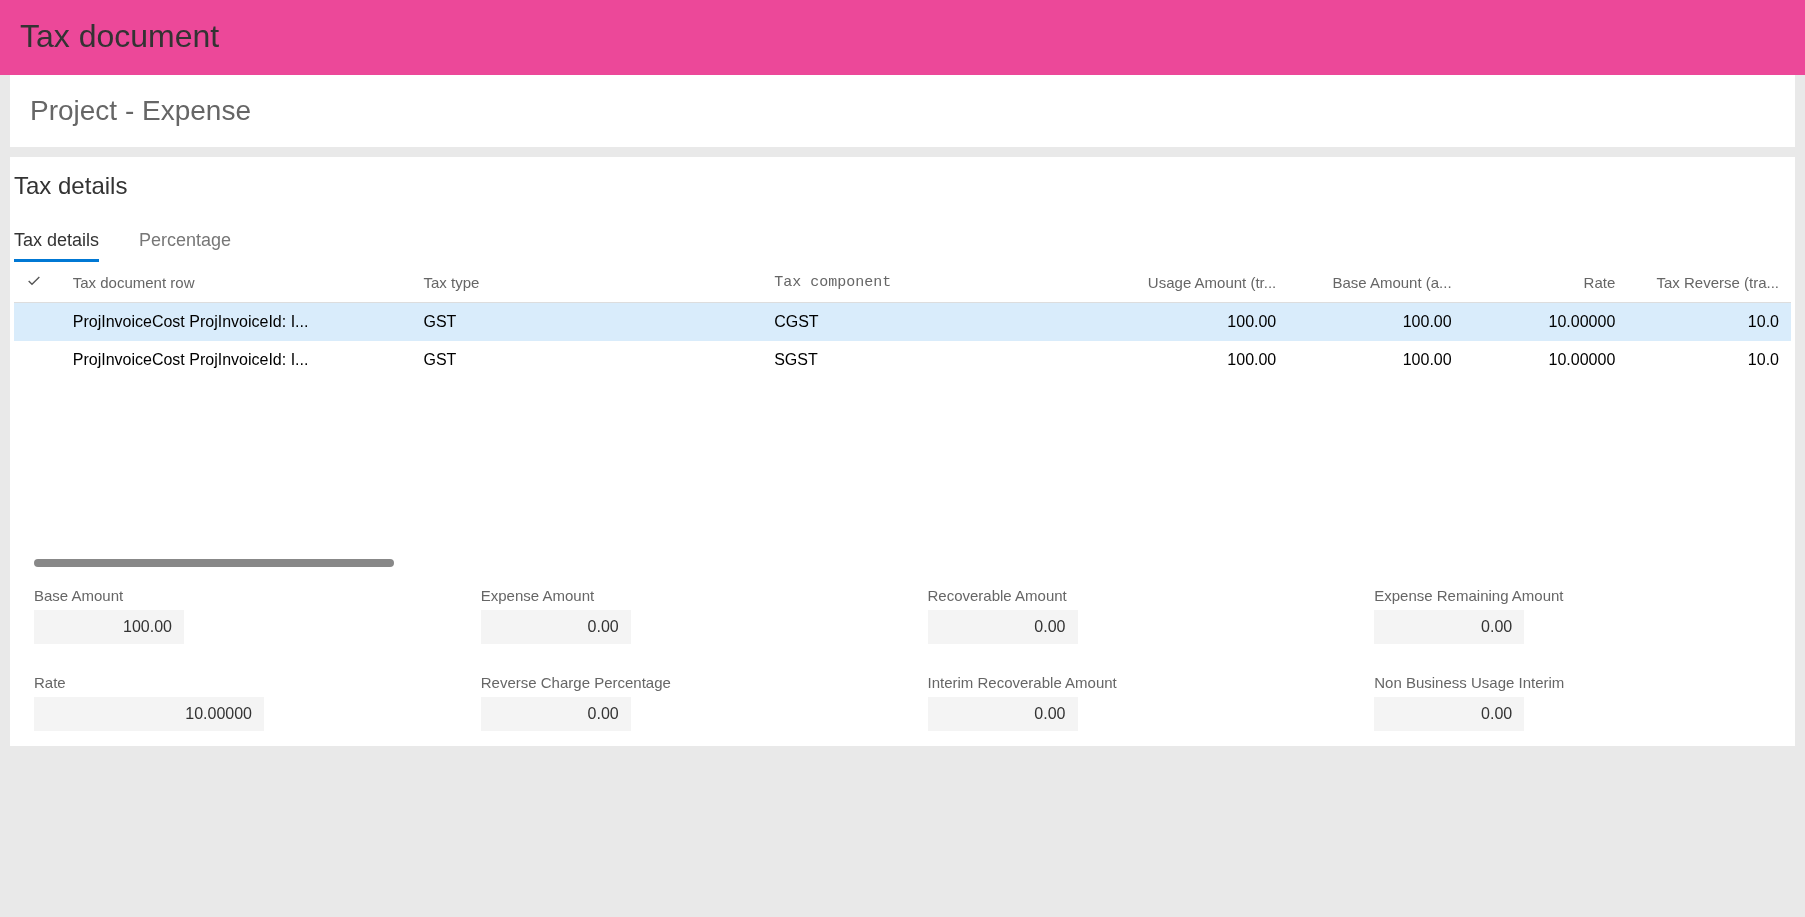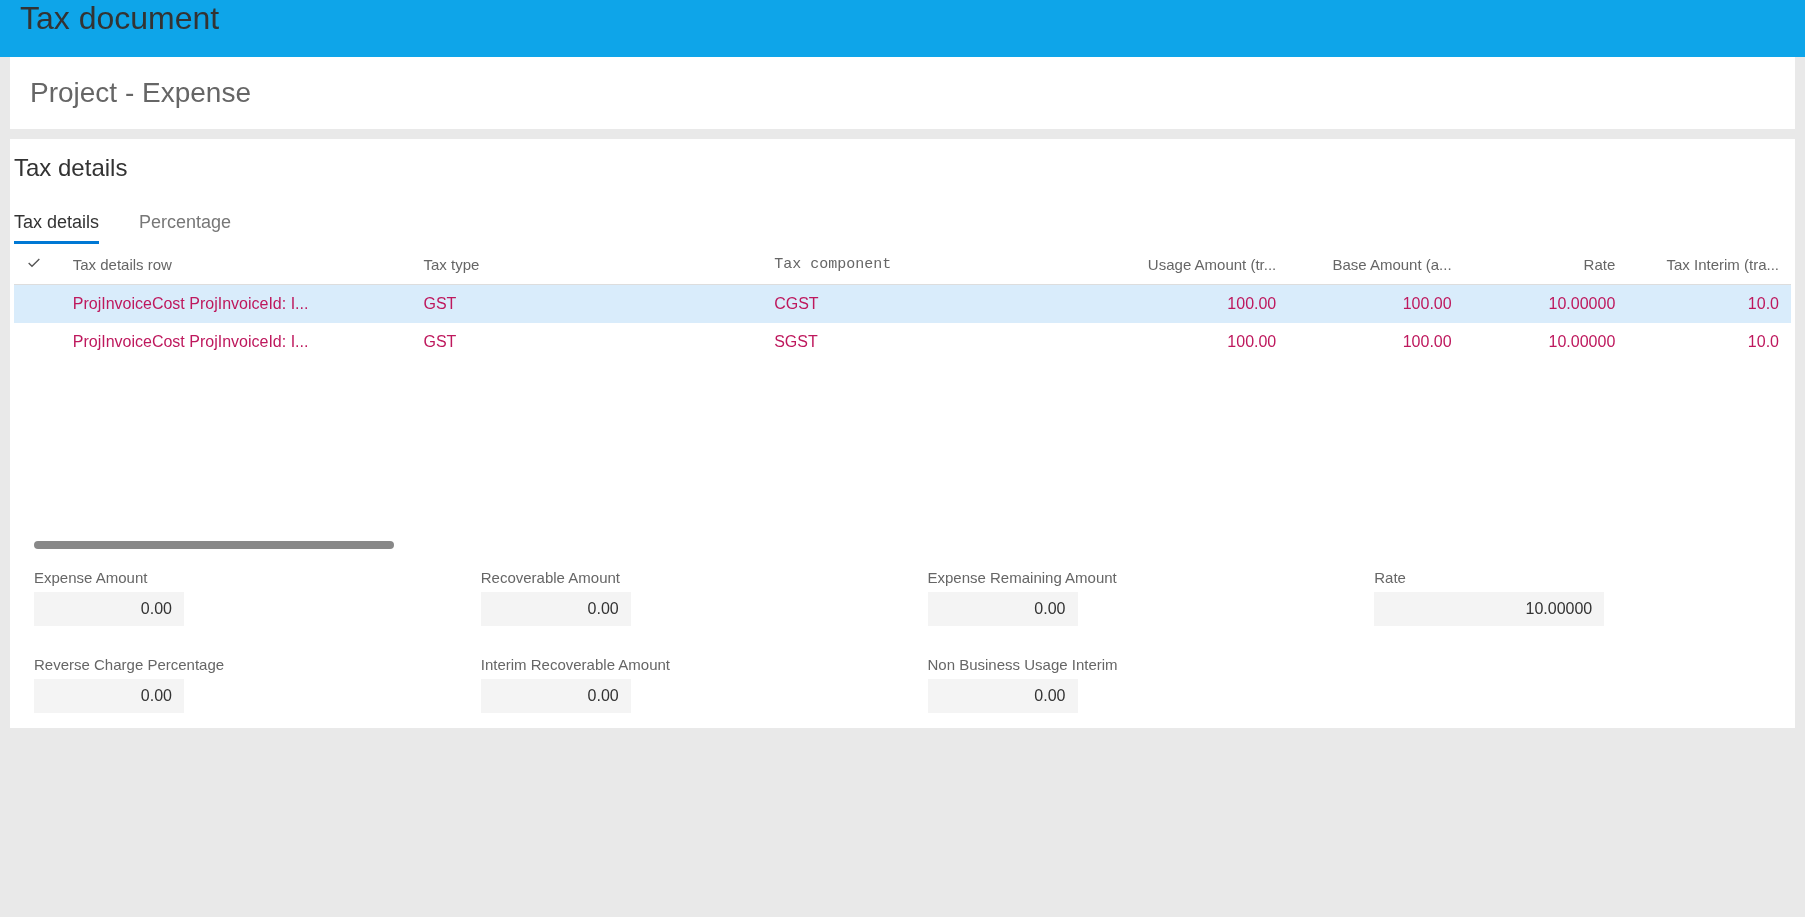--- a/index.html
+++ b/index.html
@@ -7,22 +7,22 @@
     margin: 0;
     padding: 0;
   }
   body {
     font-family: "Segoe UI", Tahoma, Geneva, Verdana, sans-serif;
     background: #e9e9e9;
     color: #333;
     font-size: 14px;
   }
   .header-bar {
-    background: #0ea5e9;
-    padding: 0 20px 20px 20px;
+    background: #ec4899;
+    padding: 18px 20px 20px 20px;
   }
   .page-title {
     font-size: 32px;
     font-weight: 300;
     color: #333;
   }
   .panel {
     background: #fff;
     margin: 0 10px 10px 10px;
     padding: 15px 4px;
@@ -77,21 +77,21 @@
     overflow: hidden;
     text-overflow: ellipsis;
   }
   .grid th {
     color: #666;
     font-size: 15px;
     border-bottom: 1px solid #ddd;
   }
   .grid td {
     font-size: 16px;
-    color: #be185d;
+    color: #000000;
   }
   .grid th.num, .grid td.num {
     text-align: right;
   }
   .grid tr.selected td {
     background: #d9ecfb;
   }
   .col-check { width: 40px; text-align: center; }
   .col-row { width: 300px; }
   .col-type { width: 300px; }
@@ -168,27 +168,27 @@
     <table class="grid">
       <thead>
         <tr>
           <th class="col-check">
             <span class="check-icon">
               <svg viewBox="0 0 24 24">
                   <polyline points="4 12 9 17 20 6"></polyline>
                 </svg>
             </span>
           </th>
-          <th class="col-row">Tax details row</th>
+          <th class="col-row">Tax document row</th>
           <th class="col-type">Tax type</th>
           <th class="col-comp">Tax component</th>
           <th class="col-num num">Usage Amount (tr...</th>
           <th class="col-num num">Base Amount (a...</th>
           <th class="col-rate num">Rate</th>
-          <th class="col-amt num">Tax Interim (tra...</th>
+          <th class="col-amt num">Tax Reverse (tra...</th>
         </tr>
       </thead>
       <tbody>
         <tr class="selected">
           <td class="col-check"></td>
           <td>ProjInvoiceCost ProjInvoiceId: I...</td>
           <td>GST</td>
           <td>CGST</td>
           <td class="num">100.00</td>
           <td class="num">100.00</td>
@@ -208,20 +208,24 @@
       </tbody>
     </table>
   </div>
 
   <div class="scroll-visual">
     <div class="scroll-thumb"></div>
   </div>
 
   <div class="detail-grid">
     <div class="field-block">
+      <div class="field-label">Base Amount</div>
+      <div class="field-value">100.00</div>
+    </div>
+    <div class="field-block">
       <div class="field-label">Expense Amount</div>
       <div class="field-value">0.00</div>
     </div>
     <div class="field-block">
       <div class="field-label">Recoverable Amount</div>
       <div class="field-value">0.00</div>
     </div>
     <div class="field-block">
       <div class="field-label">Expense Remaining Amount</div>
       <div class="field-value">0.00</div>

